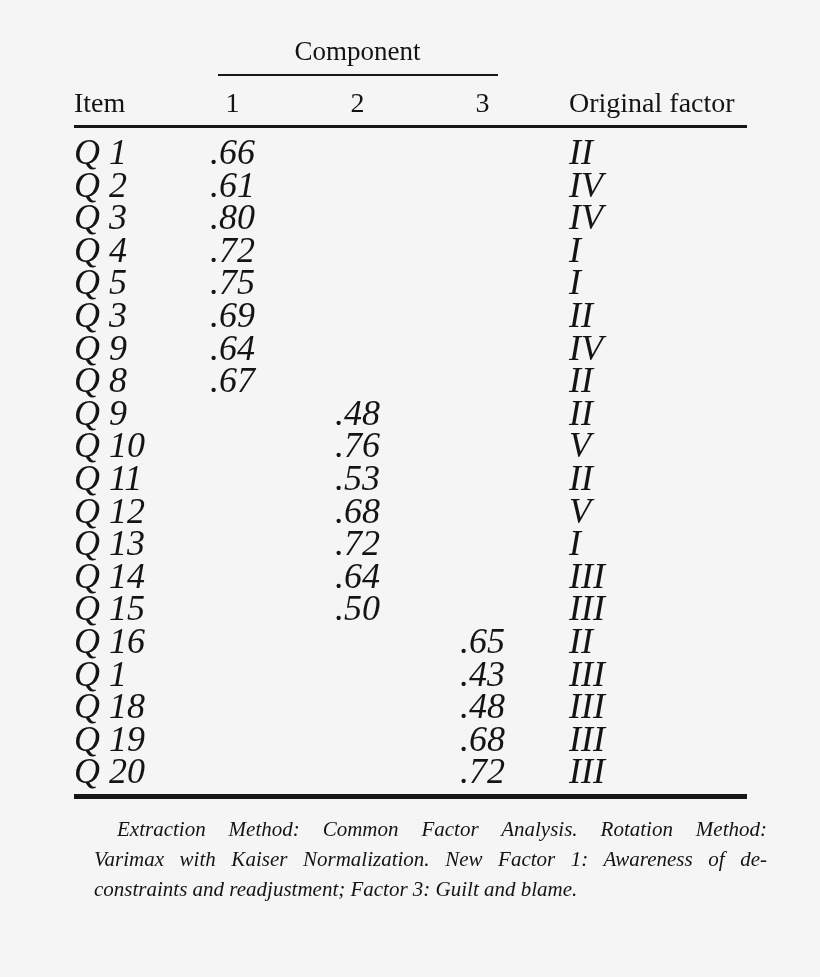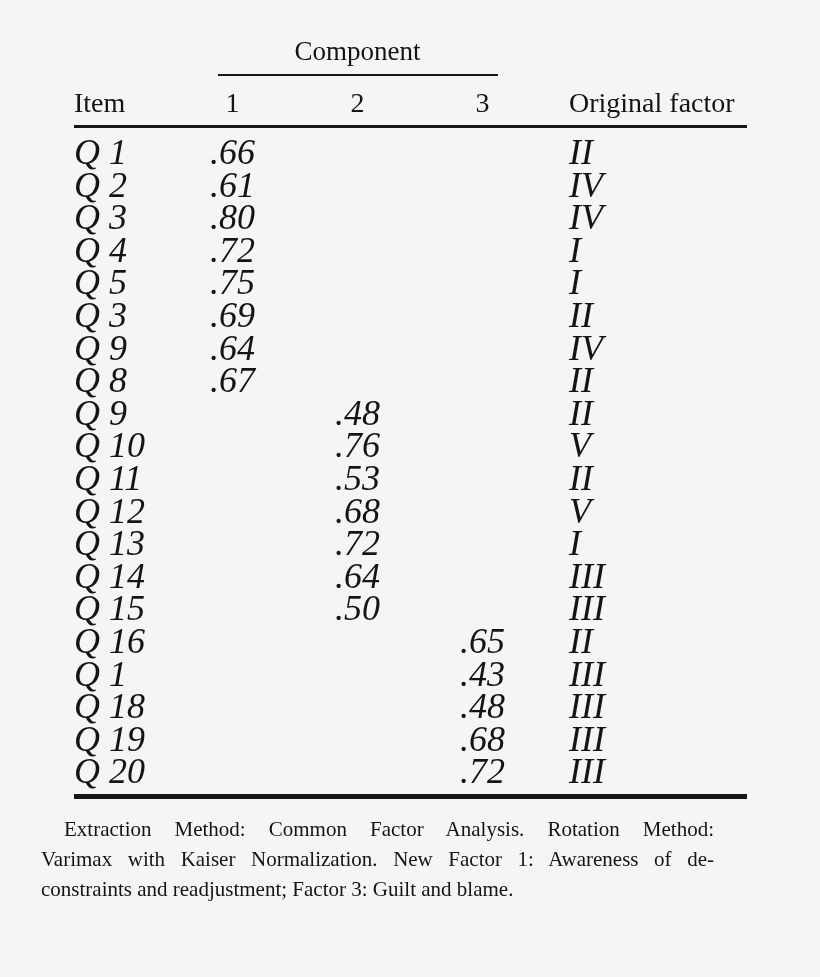--- a/index.html
+++ b/index.html
@@ -61,24 +61,25 @@
   }
   .cell-item { text-align: left; }
   .cell-num  { text-align: center; }
   .cell-factor {
     text-align: left;
     transform: translateX(24px);
     white-space: nowrap;
   }
   
   .note {
-    margin: 15px 0 0 41px;
+    margin: 15px 0 0 94px;
     width: 673px;
     font-size: 21px;
     line-height: 30px;
+    font-style: italic;
   }
   .note-line {
     text-align: justify;
     text-align-last: justify;
   }
   .note-line.first { text-indent: 23px; }
   .note-line.last  { text-align: right; text-align-last: left; }
 </style>
 </head>
 <body>

